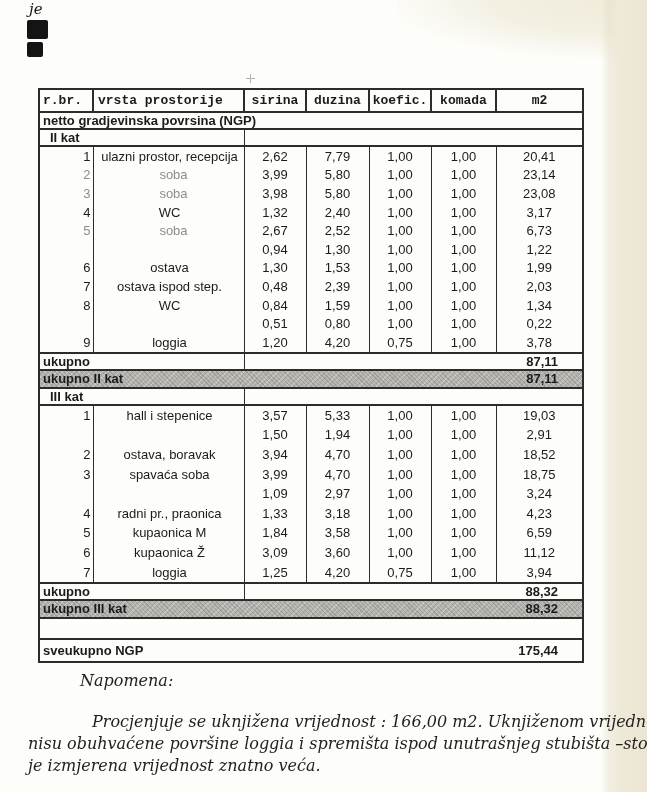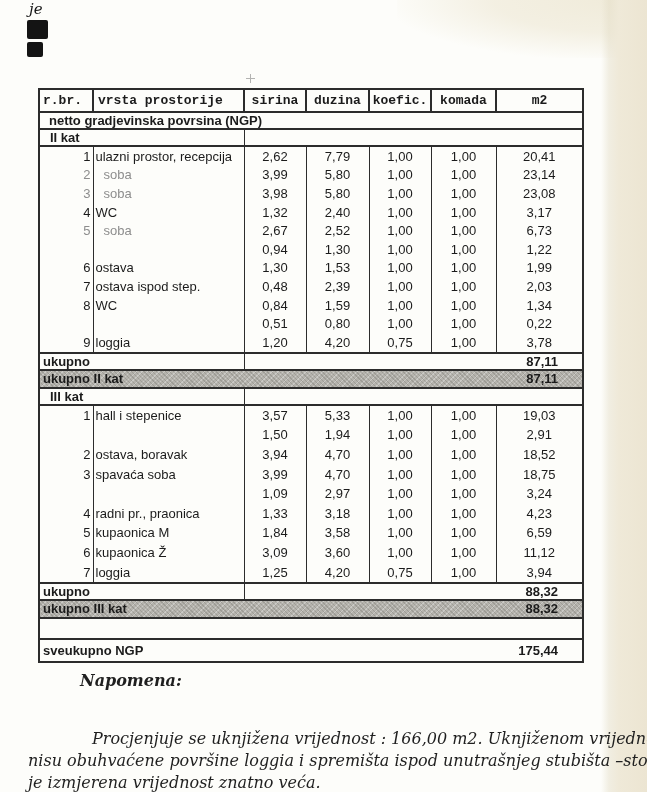--- a/index.html
+++ b/index.html
@@ -44,31 +44,31 @@
 
   tr.hdr th{
     border:2px solid #2c2c2c;font-weight:bold;height:21px;
     text-align:center;font-size:13px;font-family:Liberation Mono, monospace;
   }
   tr.hdr th.h-left{text-align:left;padding-left:3px;}
   tr.hdr th.h-left2{text-align:left;padding-left:4px;}
 
   tr.ngp td{
     border-bottom:2px solid #2c2c2c;font-weight:bold;height:15px;
-    text-align:left;padding-left:9px;
+    text-align:left;padding-left:3px;
   }
   tr.kat td{border-bottom:2px solid #2c2c2c;font-weight:bold;height:13px;}
   tr.kat td.katlbl{text-align:left;padding-left:10px;}
   tr.kat td.katfill{border-left:1.8px solid #2c2c2c;}
 
   tbody.rows tr.data td + td{border-left:1.8px solid #2c2c2c;}
   tbody.rows.r2 tr.data td{height:18.6px;}
   tbody.rows.r3 tr.data td{height:19.6px;}
   td.num{text-align:right;padding-right:2px;}
-  td.lbl{text-align:left;padding-left:2px;}
+  td.lbl{text-align:center;padding-left:2px;}
   td.c{text-align:center;}
   tr.pencil td.num, tr.pencil td.lbl{color:#8d8d8d;}
   tr.pencil td.lbl{padding-left:10px;}
 
   tr.sub td{border-top:2px solid #2c2c2c;font-weight:bold;height:13px;}
   td.sublbl{text-align:left;padding-left:3px;}
   td.subval{text-align:right;padding-right:24px;border-left:1.8px solid #2c2c2c;}
 
   tr.gray td{
     border-top:2px solid #2c2c2c;border-bottom:2px solid #2c2c2c;
@@ -84,21 +84,21 @@
   .grayflex .gval{padding-right:24px;}
 
   tr.gaprow td{height:19px;}
   tr.grand td{border-top:2px solid #2c2c2c;font-weight:bold;height:21px;}
 
   
   .note{
     position:absolute;left:28px;top:671px;width:608px;
     font-family:"DejaVu Serif","Liberation Serif",serif;font-style:italic;color:#1f1f1f;
   }
-  .note-heading{margin-left:52px;font-size:16px;line-height:19px;margin-bottom:38px;font-weight:bold;}
+  .note-heading{margin-left:52px;font-size:16px;line-height:19px;margin-bottom:21px;}
   .note-par .note-line{font-size:16px;line-height:22px;white-space:nowrap;}
   .note-par .note-line:first-child{text-indent:64px;}
 </style>
 </head>
 <body>
 
 <div class="page">
 
   <div class="paper-corner"></div>
   <div class="paper-edge"></div>

